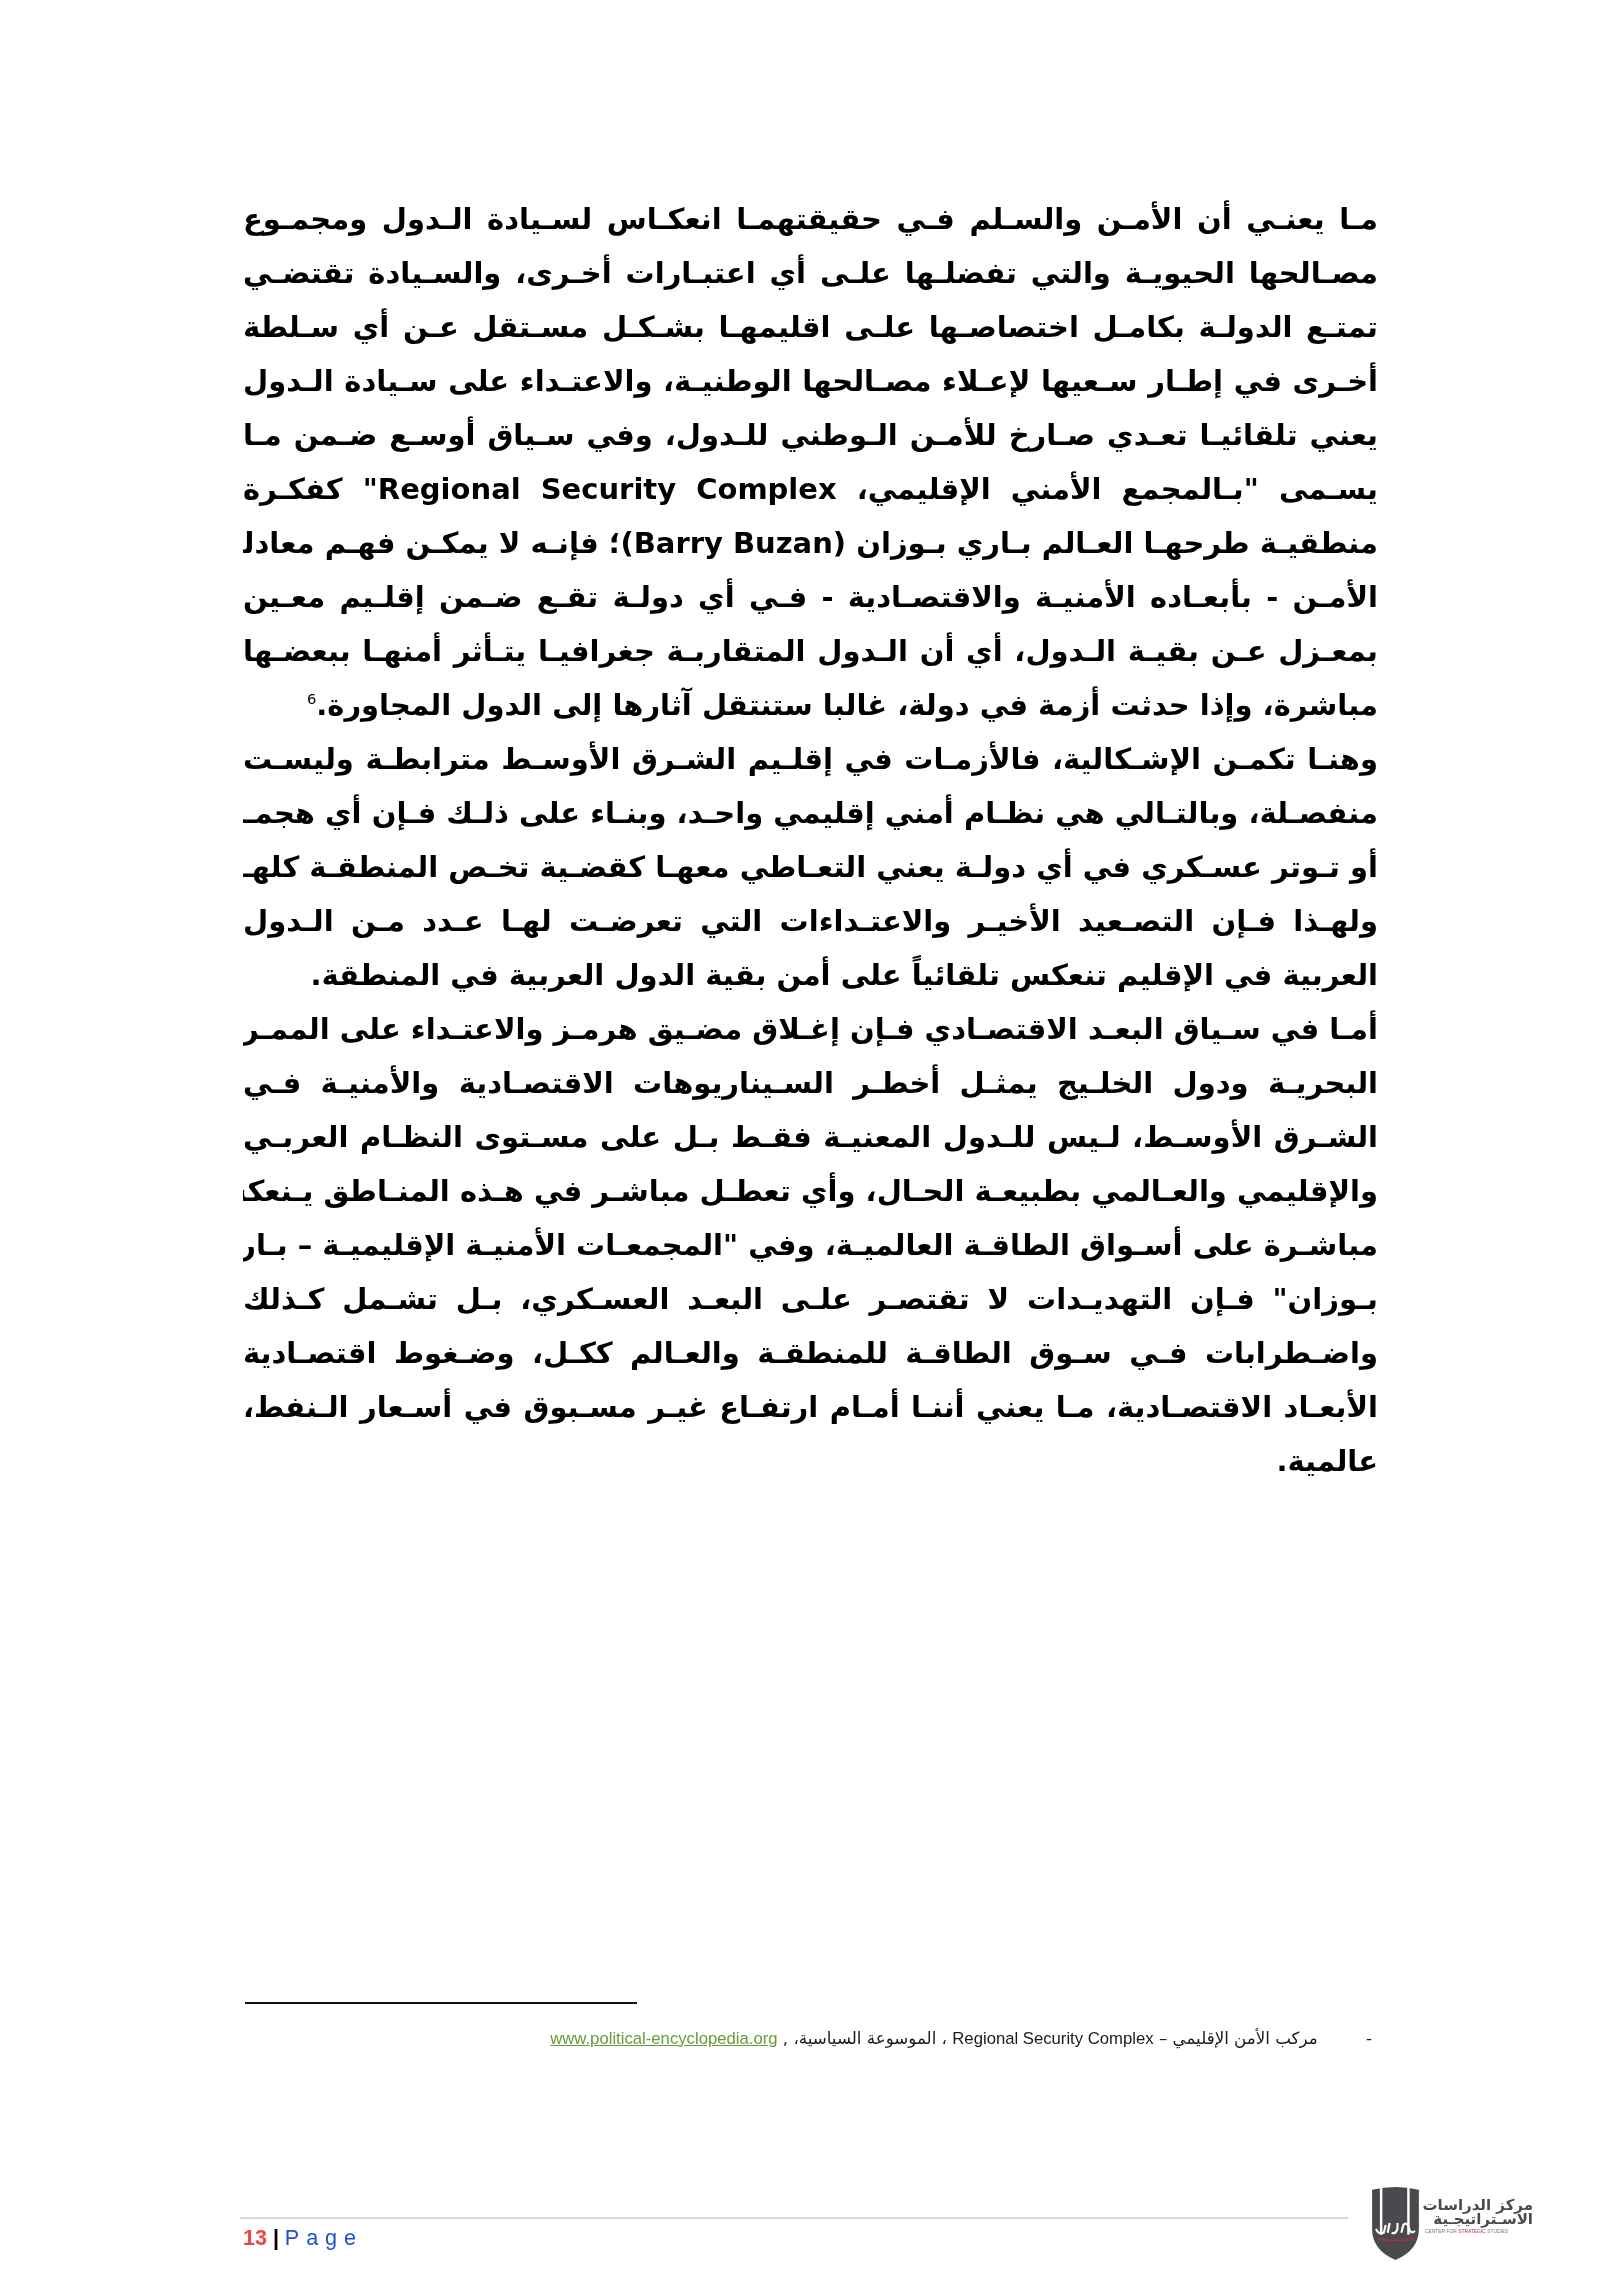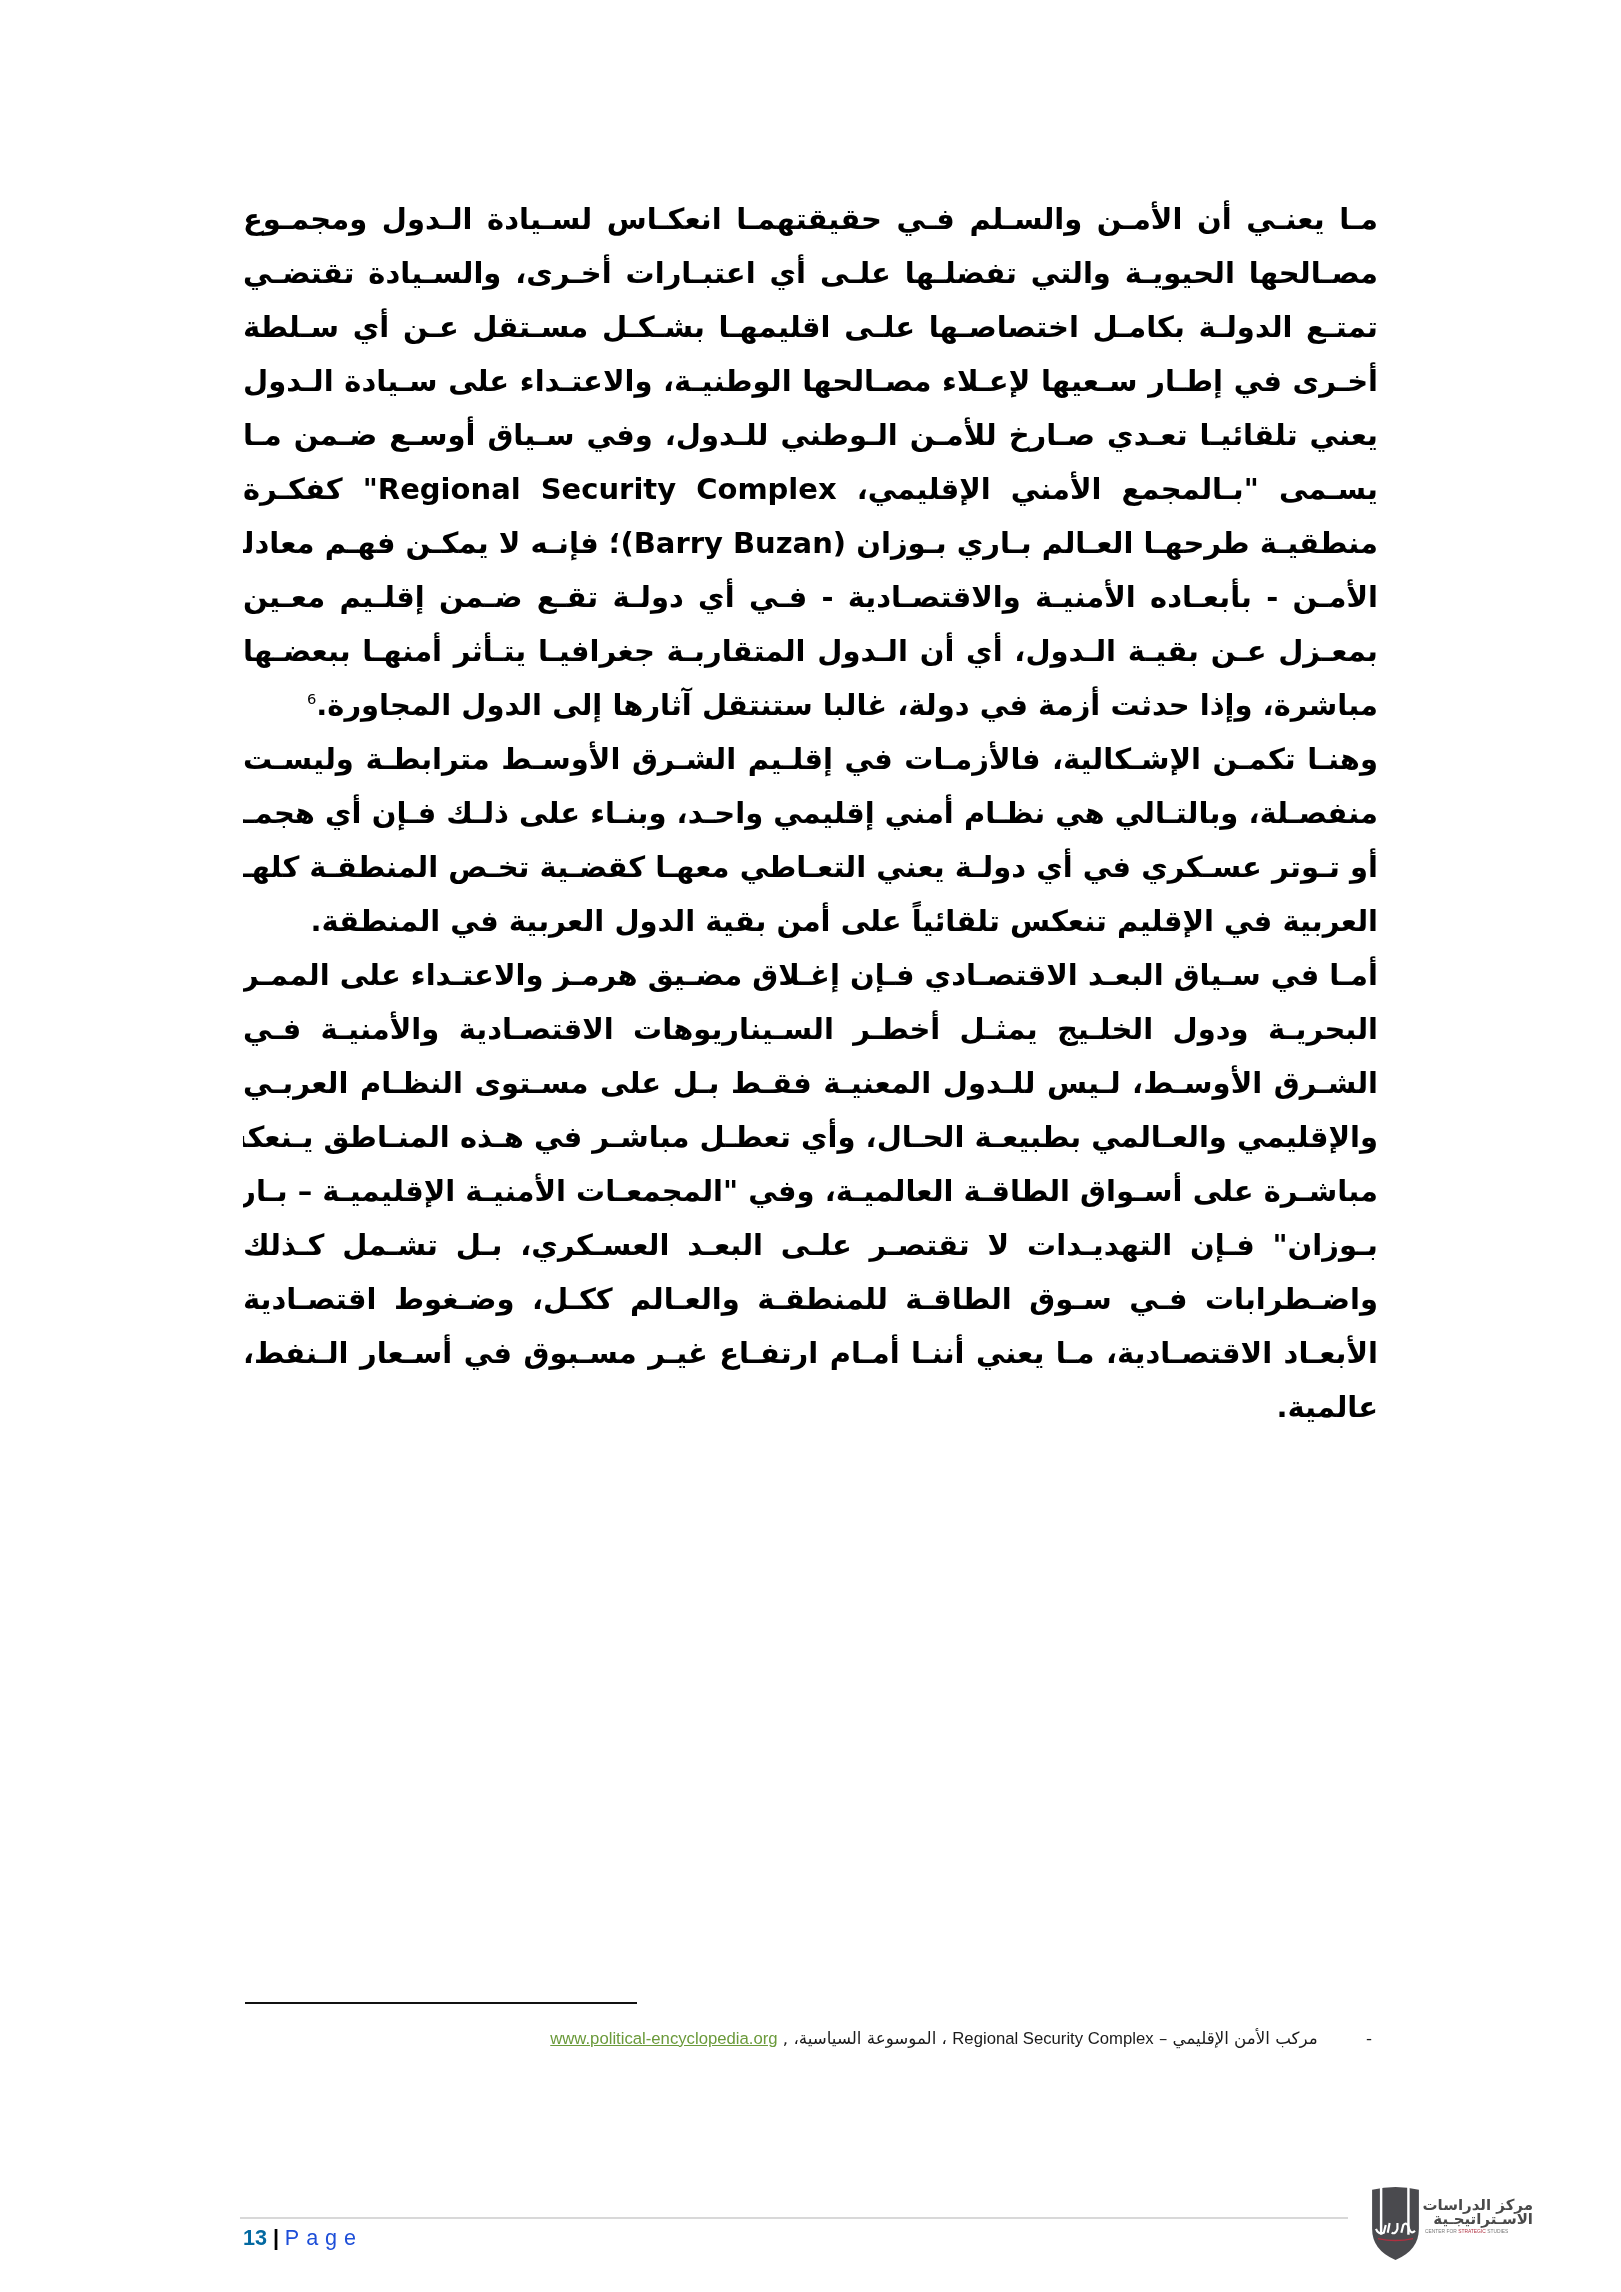--- a/index.html
+++ b/index.html
@@ -105,21 +105,21 @@
       position: absolute;
       left: 243px;
       top: 2223px;
       font-family: "Liberation Sans", sans-serif;
       font-size: 21.6px;
       line-height: 29px;
       white-space: nowrap;
     }
     .page-num .num {
       font-weight: bold;
-      color: #0369a1;
+      color: #ef4444;
     }
     .page-num .bar {
       font-weight: bold;
       color: #000;
       margin: 0 5.9px;
     }
     .page-num .word {
       color: #1d4ed8;
       letter-spacing: 6.9px;
       margin-top: 19px;
@@ -176,20 +176,21 @@
       <div class="line"><span>أخـرى في إطـار سـعيها لإعـلاء مصـالحها الوطنيـة، والاعتـداء على سـيادة الـدول</span></div>
       <div class="line"><span>يعني تلقائيـا تعـدي صـارخ للأمـن الـوطني للـدول، وفي سـياق أوسـع ضـمن مـا</span></div>
       <div class="line"><span>يسـمى "بـالمجمع الأمني الإقليمي، Regional    Security    Complex" كفكـرة</span></div>
       <div class="line"><span>منطقيـة طرحهـا العـالم بـاري بـوزان (Barry    Buzan)؛ فإنـه لا يمكـن فهـم معادلـة</span></div>
       <div class="line"><span>الأمـن - بأبعـاده الأمنيـة والاقتصـادية - فـي أي دولـة تقـع ضـمن إقلـيم معـين</span></div>
       <div class="line"><span>بمعـزل عـن بقيـة الـدول، أي أن الـدول المتقاربـة جغرافيـا يتـأثر أمنهـا ببعضـها</span></div>
       <div class="line last"><span>مباشرة، وإذا حدثت أزمة في دولة، غالبا ستنتقل آثارها إلى الدول المجاورة.</span><sup class="fn-ref">6</sup></div>
       <div class="line"><span>وهنـا تكمـن الإشـكالية، فالأزمـات في إقلـيم الشـرق الأوسـط مترابطـة وليسـت</span></div>
       <div class="line"><span>منفصـلة، وبالتـالي هي نظـام أمني إقليمي واحـد، وبنـاء على ذلـك فـإن أي هجمـة</span></div>
       <div class="line"><span>أو تـوتر عسـكري في أي دولـة يعني التعـاطي معهـا كقضـية تخـص المنطقـة كلهـا،</span></div>
+      <div class="line"><span>ولهـذا فـإن التصـعيد الأخيـر والاعتـداءات التي تعرضـت لهـا عـدد مـن الـدول</span></div>
       <div class="line last"><span>العربية في الإقليم تنعكس تلقائياً على أمن بقية الدول العربية في المنطقة.</span></div>
       <div class="line"><span>أمـا في سـياق البعـد الاقتصـادي فـإن إغـلاق مضـيق هرمـز والاعتـداء على الممـرات</span></div>
       <div class="line"><span>البحريـة ودول الخلـيج يمثـل أخطـر السـيناريوهات الاقتصـادية والأمنيـة فـي</span></div>
       <div class="line"><span>الشـرق الأوسـط، لـيس للـدول المعنيـة فقـط بـل على مسـتوى النظـام العربـي</span></div>
       <div class="line"><span>والإقليمي والعـالمي بطبيعـة الحـال، وأي تعطـل مباشـر في هـذه المنـاطق يـنعكس</span></div>
       <div class="line"><span>مباشـرة على أسـواق الطاقـة العالميـة، وفي "المجمعـات الأمنيـة الإقليميـة – بـاري</span></div>
       <div class="line"><span>بـوزان" فـإن التهديـدات لا تقتصـر علـى البعـد العسـكري، بـل تشـمل كـذلك</span></div>
       <div class="line"><span>واضـطرابات فـي سـوق الطاقـة للمنطقـة والعـالم ككـل، وضـغوط اقتصـادية</span></div>
       <div class="line"><span>الأبعـاد الاقتصـادية، مـا يعني أننـا أمـام ارتفـاع غيـر مسـبوق في أسـعار الـنفط،</span></div>
       <div class="line last"><span>عالمية.</span></div>

